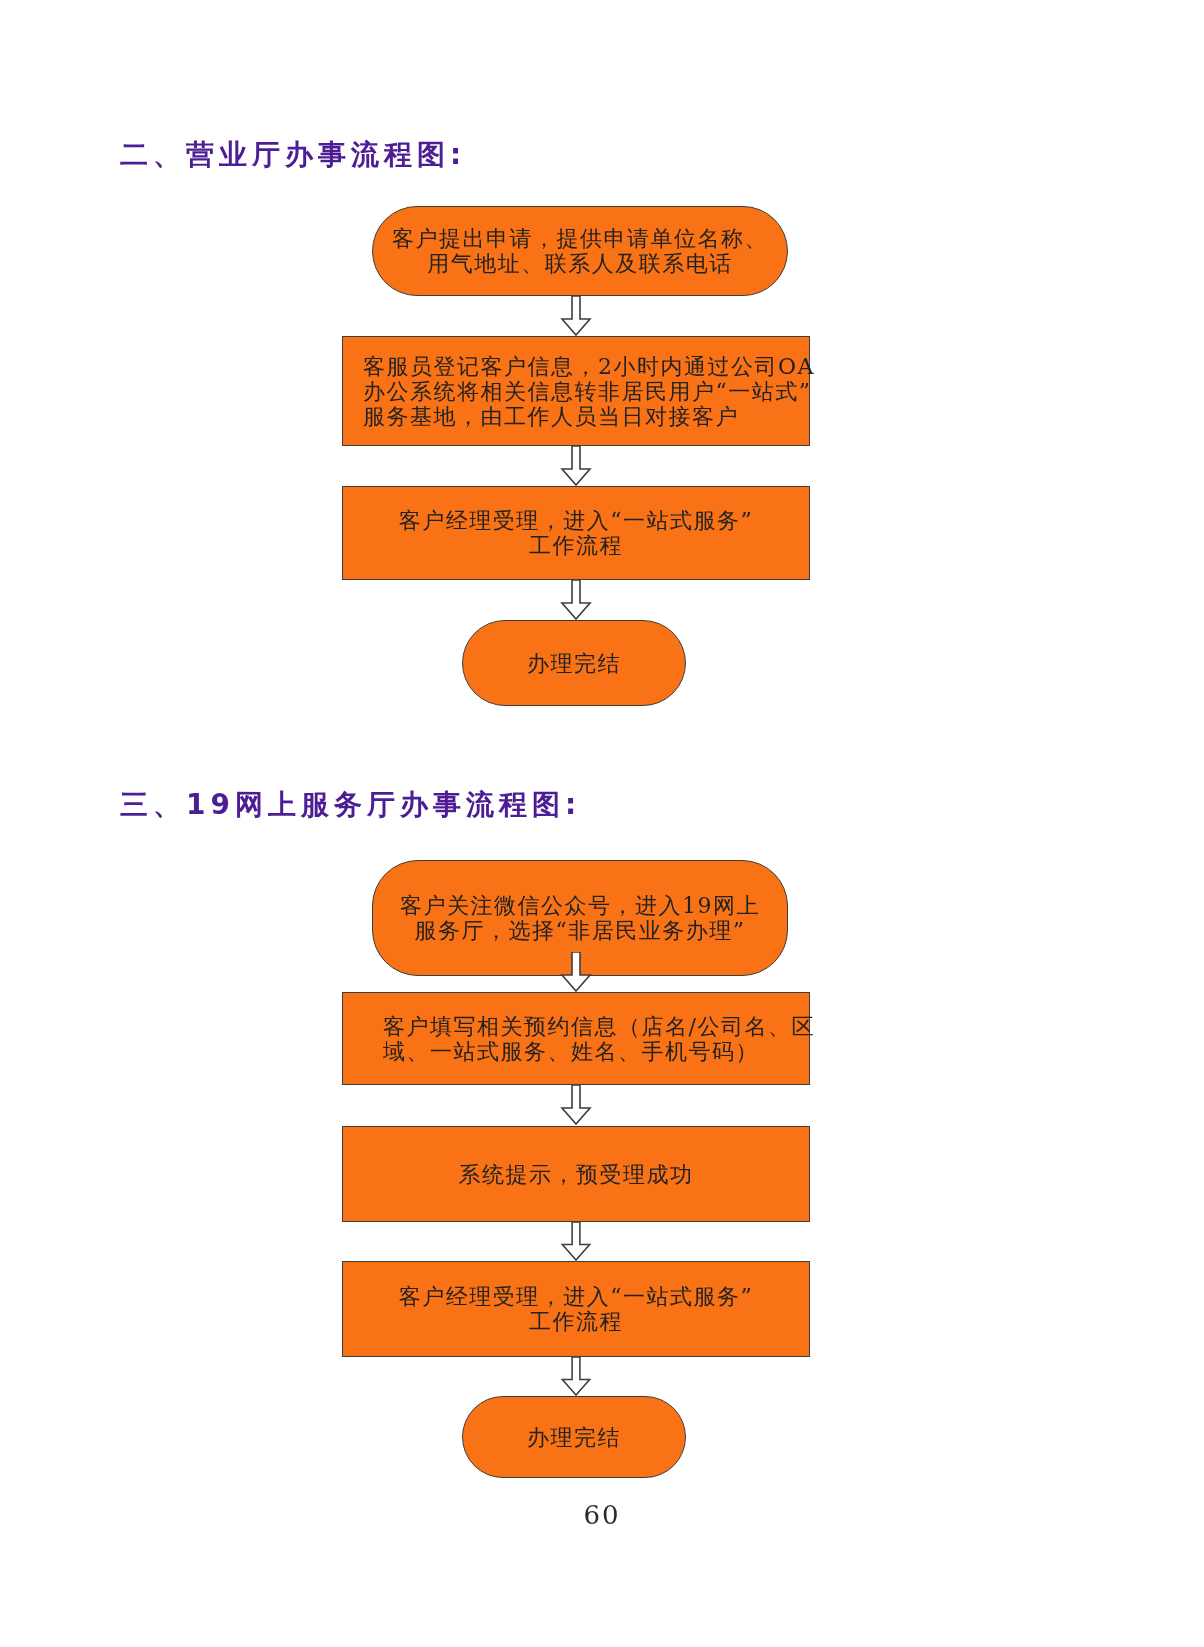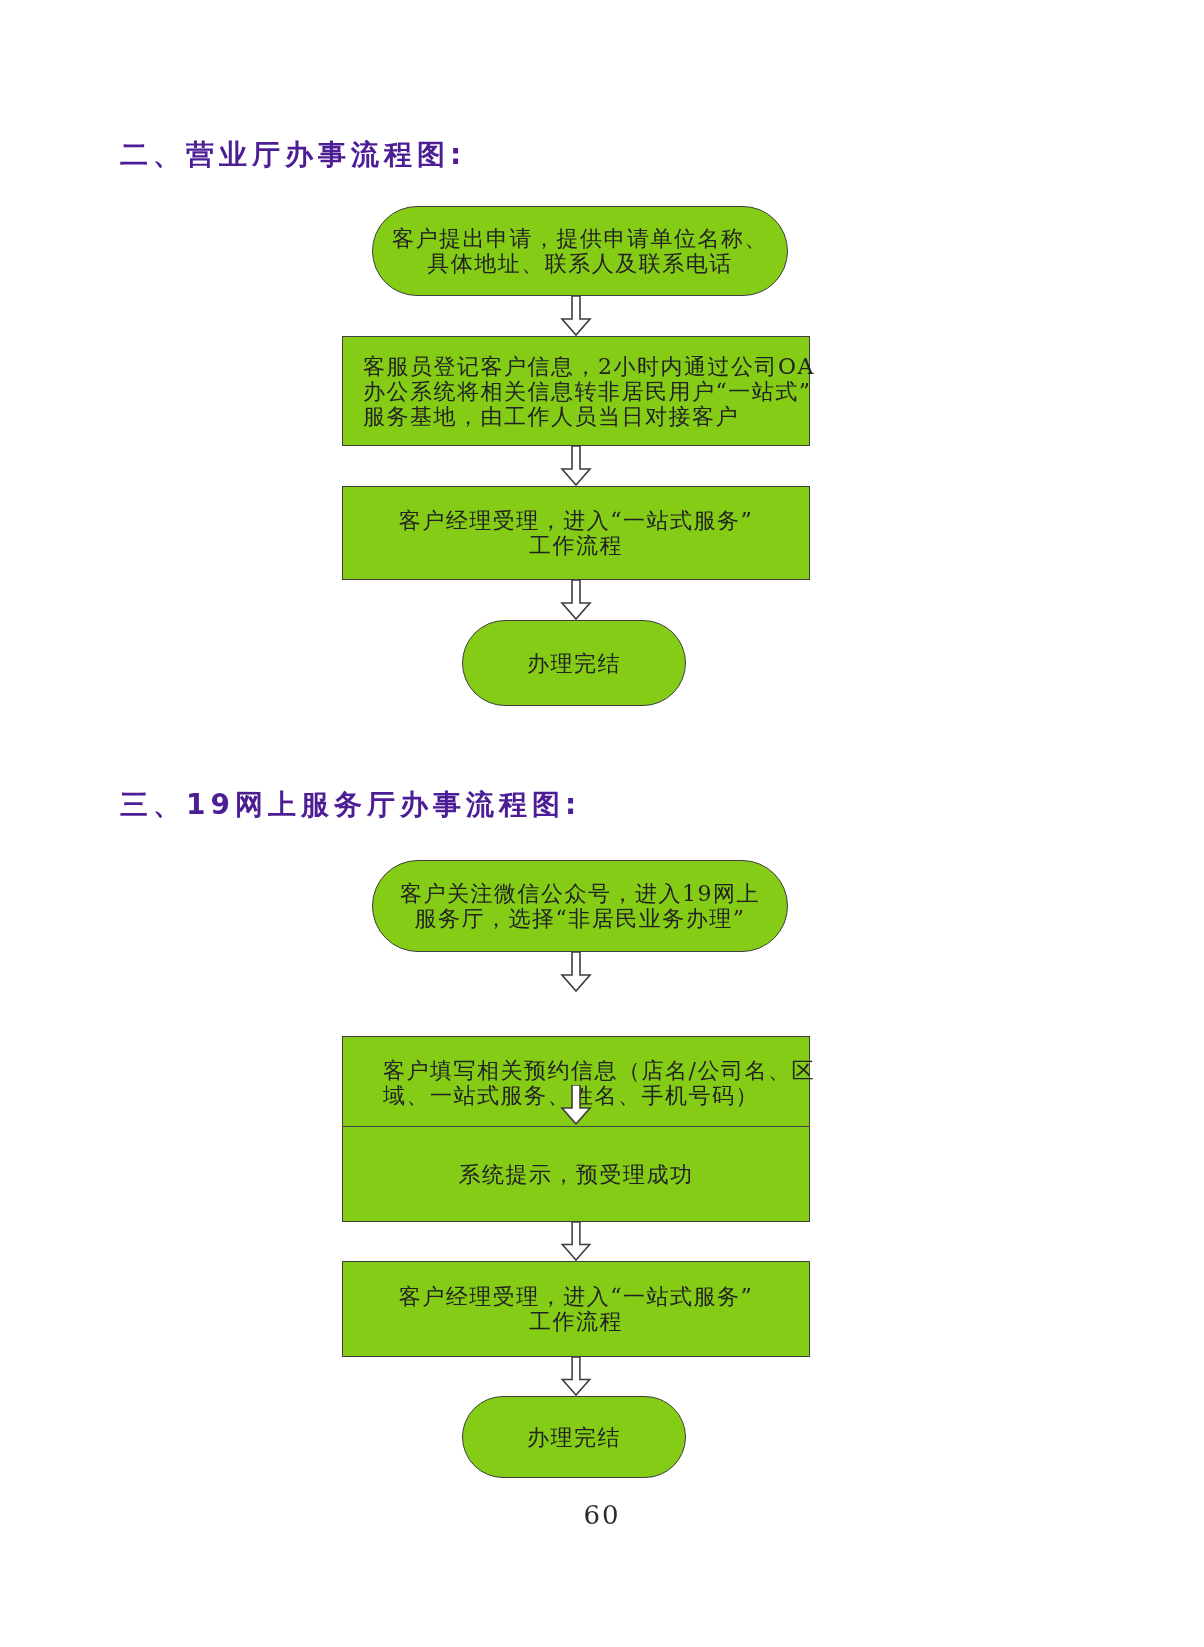--- a/index.html
+++ b/index.html
@@ -20,21 +20,21 @@
     font-family: "DejaVu Sans", "Liberation Sans", sans-serif;
     font-weight: bold;
     font-size: 28px;
     letter-spacing: 5px;
     color: #4c1d95;
     white-space: nowrap;
   }
   .node {
     position: absolute;
     box-sizing: border-box;
-    background: #84cc16;
+    background: #f97316;
     border: 1.6px solid #3d3d3d;
     display: flex;
     flex-direction: column;
     justify-content: center;
     font-size: 22px;
     line-height: 25px;
     letter-spacing: 1.5px;
     color: #222222;
   }
   .node .line { white-space: nowrap; }
@@ -58,21 +58,21 @@
 </style>
 </head>
 <body>
 
 <div class="page">
 
   <div class="section-title" style="left:120px; top:136px;">二、营业厅办事流程图:</div>
 
   <div class="node terminator" style="left:372px; top:206px; width:416px; height:90px;">
     <div class="line">客户提出申请，提供申请单位名称、</div>
-    <div class="line">具体地址、联系人及联系电话</div>
+    <div class="line">用气地址、联系人及联系电话</div>
   </div>
 
   <svg class="arrow" style="left:558px; top:296px;" width="36" height="40" viewBox="0 0 36 40">
     <polygon points="14,0 14,23 4,23 18,39 32,23 22,23 22,0" fill="#ffffff" stroke="#3d3d3d" stroke-width="1.6"></polygon>
   </svg>
 
   <div class="node leftalign" style="left:342px; top:336px; width:468px; height:110px; padding-left:20px; padding-right:6px;">
     <div class="line">客服员登记客户信息，2小时内通过公司OA</div>
     <div class="line">办公系统将相关信息转非居民用户“一站式”</div>
     <div class="line">服务基地，由工作人员当日对接客户</div>
@@ -90,30 +90,30 @@
   <svg class="arrow" style="left:558px; top:580px;" width="36" height="40" viewBox="0 0 36 40">
     <polygon points="14,0 14,23 4,23 18,39 32,23 22,23 22,0" fill="#ffffff" stroke="#3d3d3d" stroke-width="1.6"></polygon>
   </svg>
 
   <div class="node terminator" style="left:462px; top:620px; width:224px; height:86px; border-radius:43px;">
     <div class="line">办理完结</div>
   </div>
 
   <div class="section-title" style="left:120px; top:786px;">三、19网上服务厅办事流程图:</div>
 
-  <div class="node terminator" style="left:372px; top:860px; width:416px; height:92px;">
+  <div class="node terminator" style="left:372px; top:860px; width:416px; height:116px;">
     <div class="line">客户关注微信公众号，进入19网上</div>
     <div class="line">服务厅，选择“非居民业务办理”</div>
   </div>
 
   <svg class="arrow" style="left:558px; top:952px;" width="36" height="40" viewBox="0 0 36 40">
     <polygon points="14,0 14,23 4,23 18,39 32,23 22,23 22,0" fill="#ffffff" stroke="#3d3d3d" stroke-width="1.6"></polygon>
   </svg>
 
-  <div class="node leftalign" style="left:342px; top:1036px; width:468px; height:93px; padding-left:40px; padding-right:6px;">
+  <div class="node leftalign" style="left:342px; top:992px; width:468px; height:93px; padding-left:40px; padding-right:6px;">
     <div class="line">客户填写相关预约信息（店名/公司名、区</div>
     <div class="line">域、一站式服务、姓名、手机号码）</div>
   </div>
 
   <svg class="arrow" style="left:558px; top:1085px;" width="36" height="40" viewBox="0 0 36 40">
     <polygon points="14,0 14,23 4,23 18,39 32,23 22,23 22,0" fill="#ffffff" stroke="#3d3d3d" stroke-width="1.6"></polygon>
   </svg>
 
   <div class="node center" style="left:342px; top:1126px; width:468px; height:96px;">
     <div class="line">系统提示，预受理成功</div>

